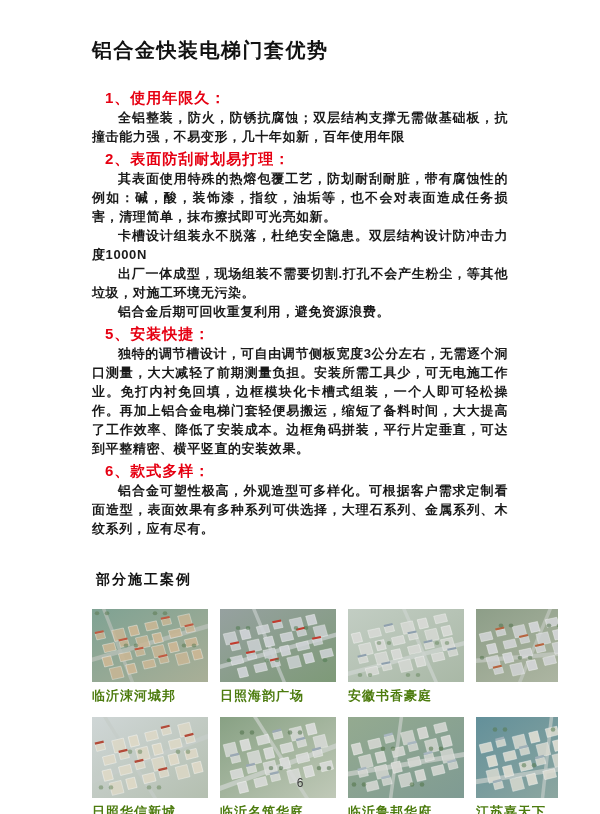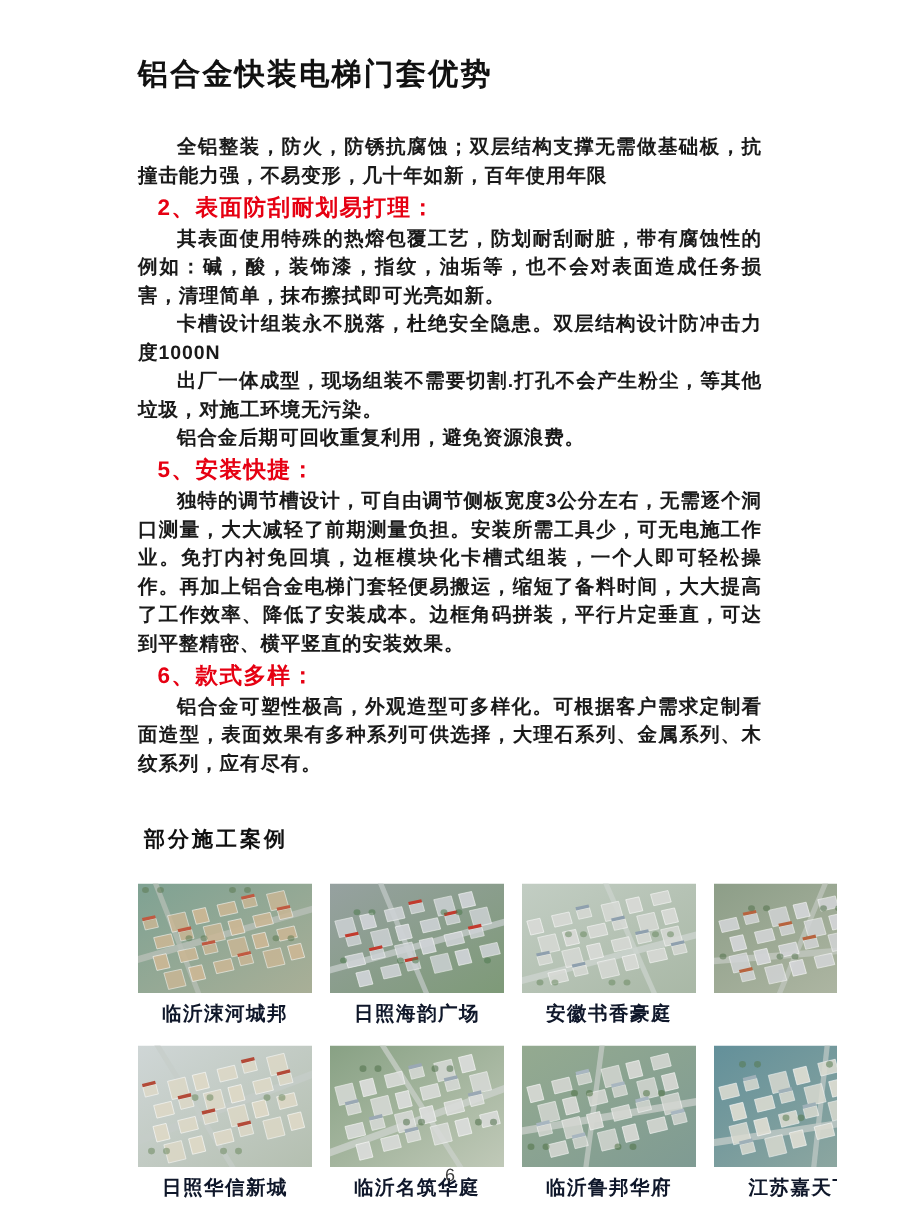--- a/index.html
+++ b/index.html
@@ -47,42 +47,42 @@
     gap:12px;
     margin-top:18px;
   }
   .g-row.row2 { margin-top:12px; }
   .case { width:116px; margin:0; }
   .thumb { width:116px; display:block; line-height:0; }
   .row1 .thumb { height:73px; }
   .row2 .thumb { height:81px; }
   .thumb svg { display:block; }
   .case figcaption {
-    text-align:center;
     font-size:13px; line-height:18px;
     font-weight:700;
     letter-spacing:1px;
     margin-top:5px;
-    color:#0f172a;
+    color:#4d7c0f;
   }
   .page-num {
     position:absolute;
     left:0; right:0; bottom:24px;
     text-align:center;
     font-size:12px;
     color:#3c3c3c;
   }
 </style>
 </head>
 <body>
 
 <div class="page">
 
   <h1 class="title">铝合金快装电梯门套优势</h1>
 
+  <h2 class="sec-head">1、使用年限久：</h2>
   <p class="body-p">全铝整装，防火，防锈抗腐蚀；双层结构支撑无需做基础板，抗撞击能力强，不易变形，几十年如新，百年使用年限</p>
 
   <h2 class="sec-head">2、表面防刮耐划易打理：</h2>
   <p class="body-p">其表面使用特殊的热熔包覆工艺，防划耐刮耐脏，带有腐蚀性的例如：碱，酸，装饰漆，指纹，油垢等，也不会对表面造成任务损害，清理简单，抹布擦拭即可光亮如新。</p>
 
   <p class="body-p">卡槽设计组装永不脱落，杜绝安全隐患。双层结构设计防冲击力度1000N</p>
 
   <p class="body-p">出厂一体成型，现场组装不需要切割.打孔不会产生粉尘，等其他垃圾，对施工环境无污染。</p>
   <p class="body-p">铝合金后期可回收重复利用，避免资源浪费。</p>
 

